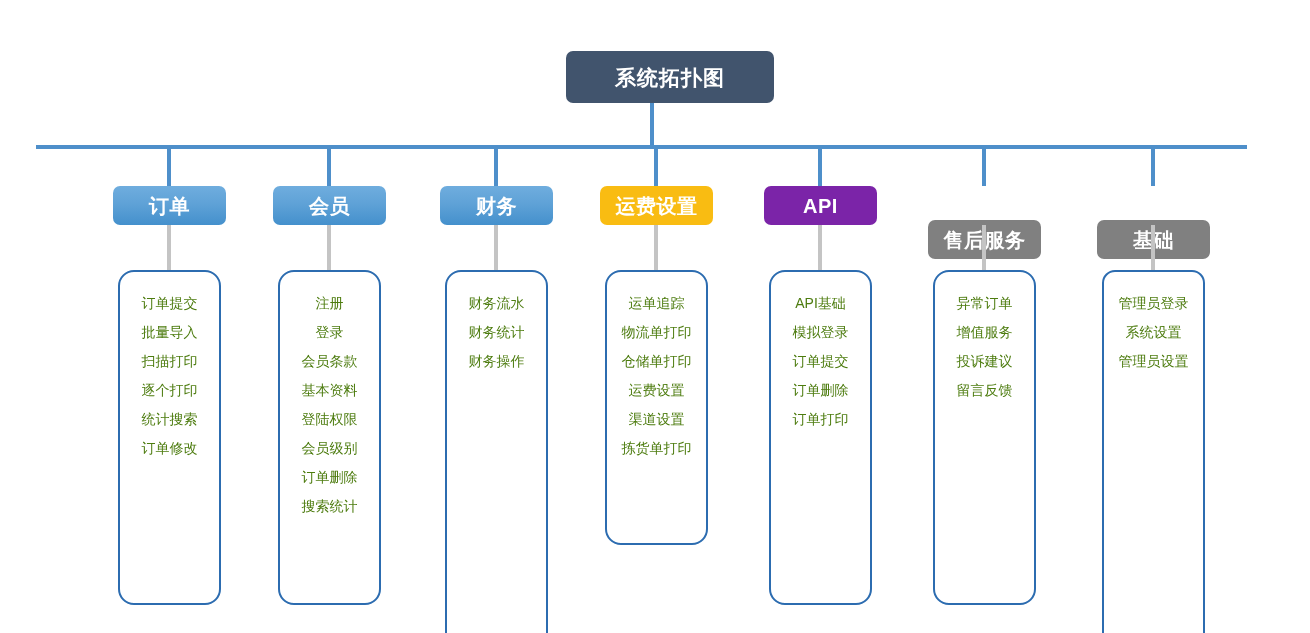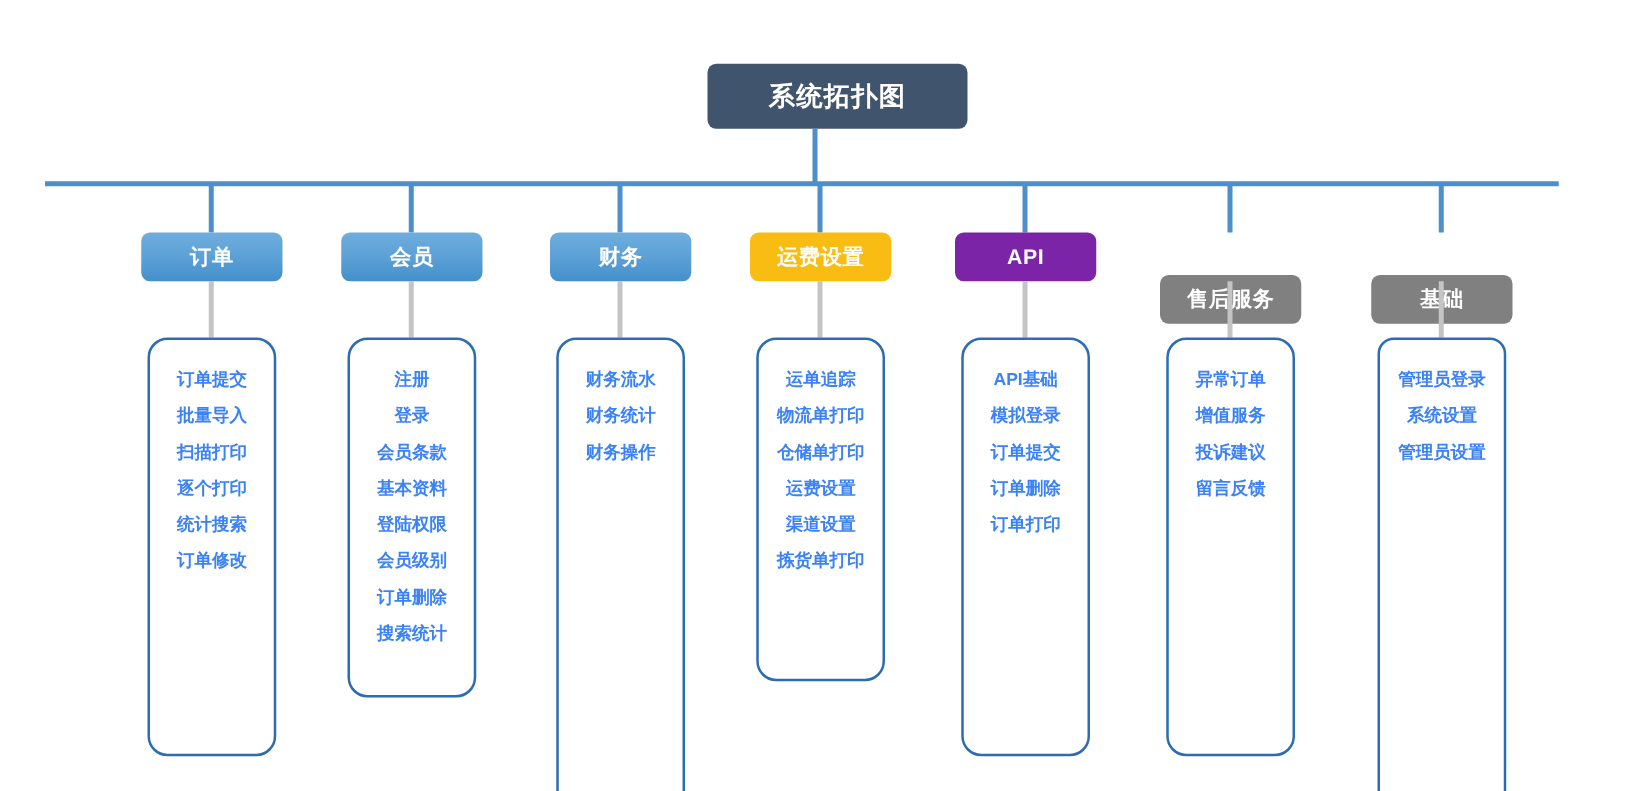--- a/index.html
+++ b/index.html
@@ -77,21 +77,21 @@
     width: 113px;
     height: 39px;
     border-radius: 7px;
     display: flex;
     align-items: center;
     justify-content: center;
     box-sizing: border-box;
   }
   .cat-header .cat-label {
     color: #ffffff;
-    font-size: 17px;
+    font-size: 20px;
     font-weight: bold;
     letter-spacing: 0.5px;
     line-height: 1;
     white-space: nowrap;
   }
   .cat-blue {
     background: linear-gradient(180deg, #6fadde 0%, #5fa2d7 45%, #4490cc 100%);
   }
   .cat-orange {
     background: #f9bc12;
@@ -118,23 +118,23 @@
     top: 84px;
     left: 5px;
     width: 103px;
     border: 2px solid #2c6cb0;
     border-radius: 16px;
     box-sizing: border-box;
     background: #ffffff;
     padding: 18px 4px 14px 4px;
   }
   .list-item {
-    color: #3b82f6;
+    color: #4d7c0f;
     font-size: 14px;
-    font-weight: bold;
+    font-weight: normal;
     text-align: center;
     line-height: 1;
     padding: 6px 0 9px 0;
     white-space: nowrap;
   }
 </style>
 </head>
 <body>
 
 <div id="canvas">
@@ -161,21 +161,21 @@
           <div class="list-item">统计搜索</div>
           <div class="list-item">订单修改</div>
         </div>
       </div>
       <div class="bus-drop" style="left: 327px;"></div>
       <div class="column" style="left: 273px;">
         <div class="cat-header cat-blue">
           <span class="cat-label">会员</span>
         </div>
         <div class="connector"></div>
-        <div class="list-box" style="height: 288px;">
+        <div class="list-box" style="height: 335px;">
           <div class="list-item">注册</div>
           <div class="list-item">登录</div>
           <div class="list-item">会员条款</div>
           <div class="list-item">基本资料</div>
           <div class="list-item">登陆权限</div>
           <div class="list-item">会员级别</div>
           <div class="list-item">订单删除</div>
           <div class="list-item">搜索统计</div>
         </div>
       </div>

